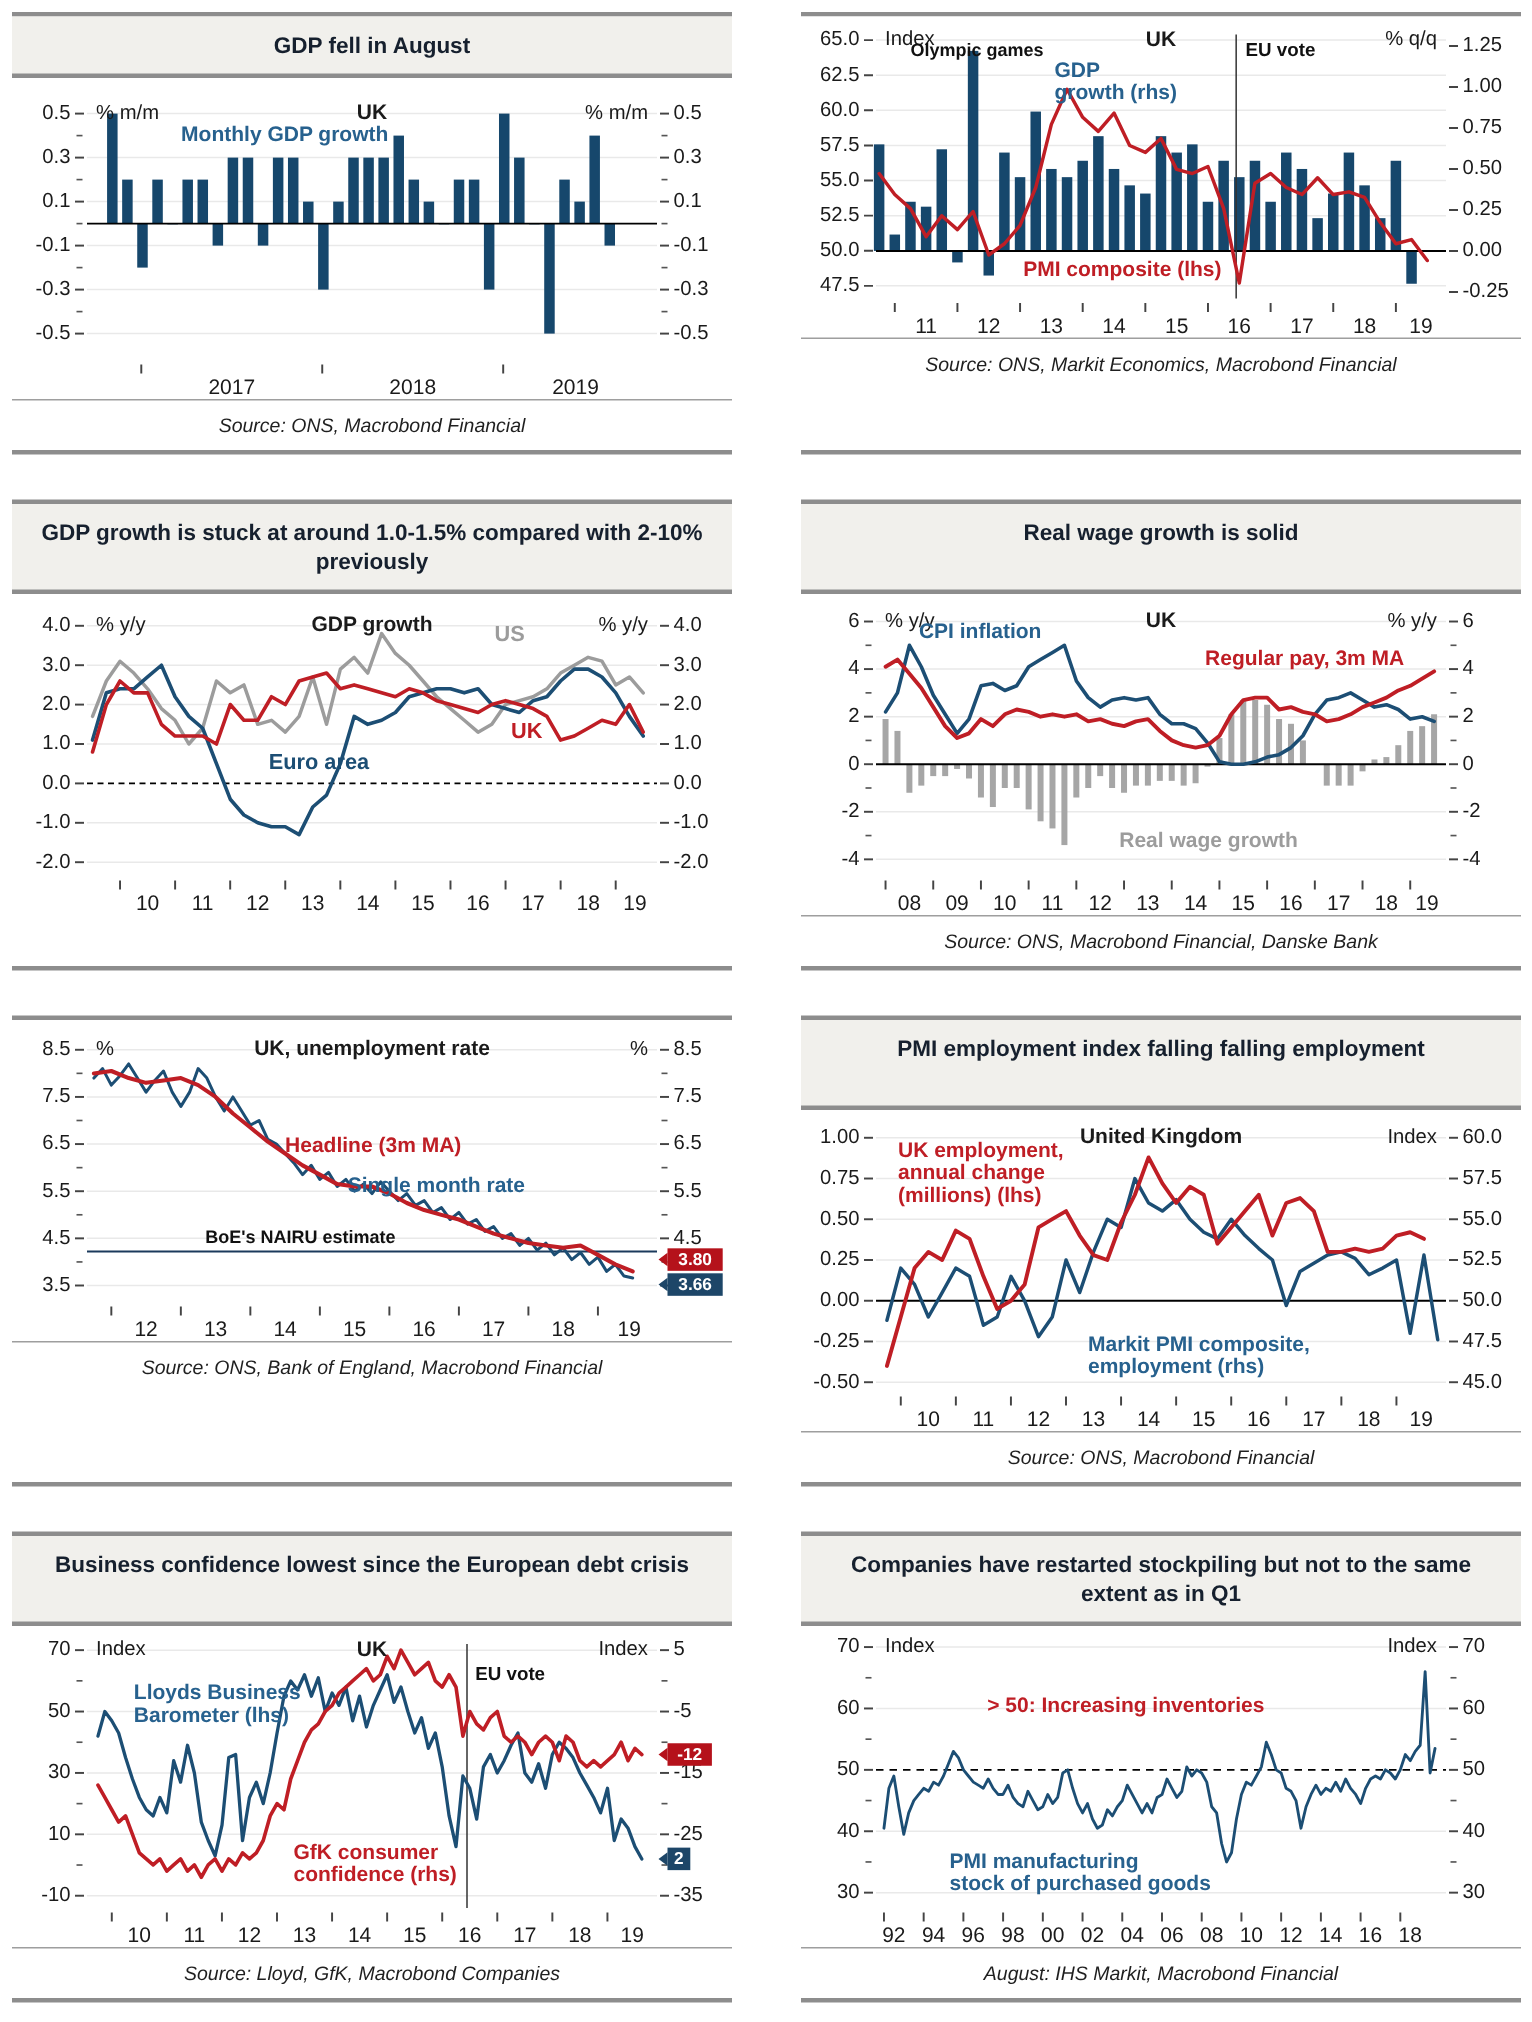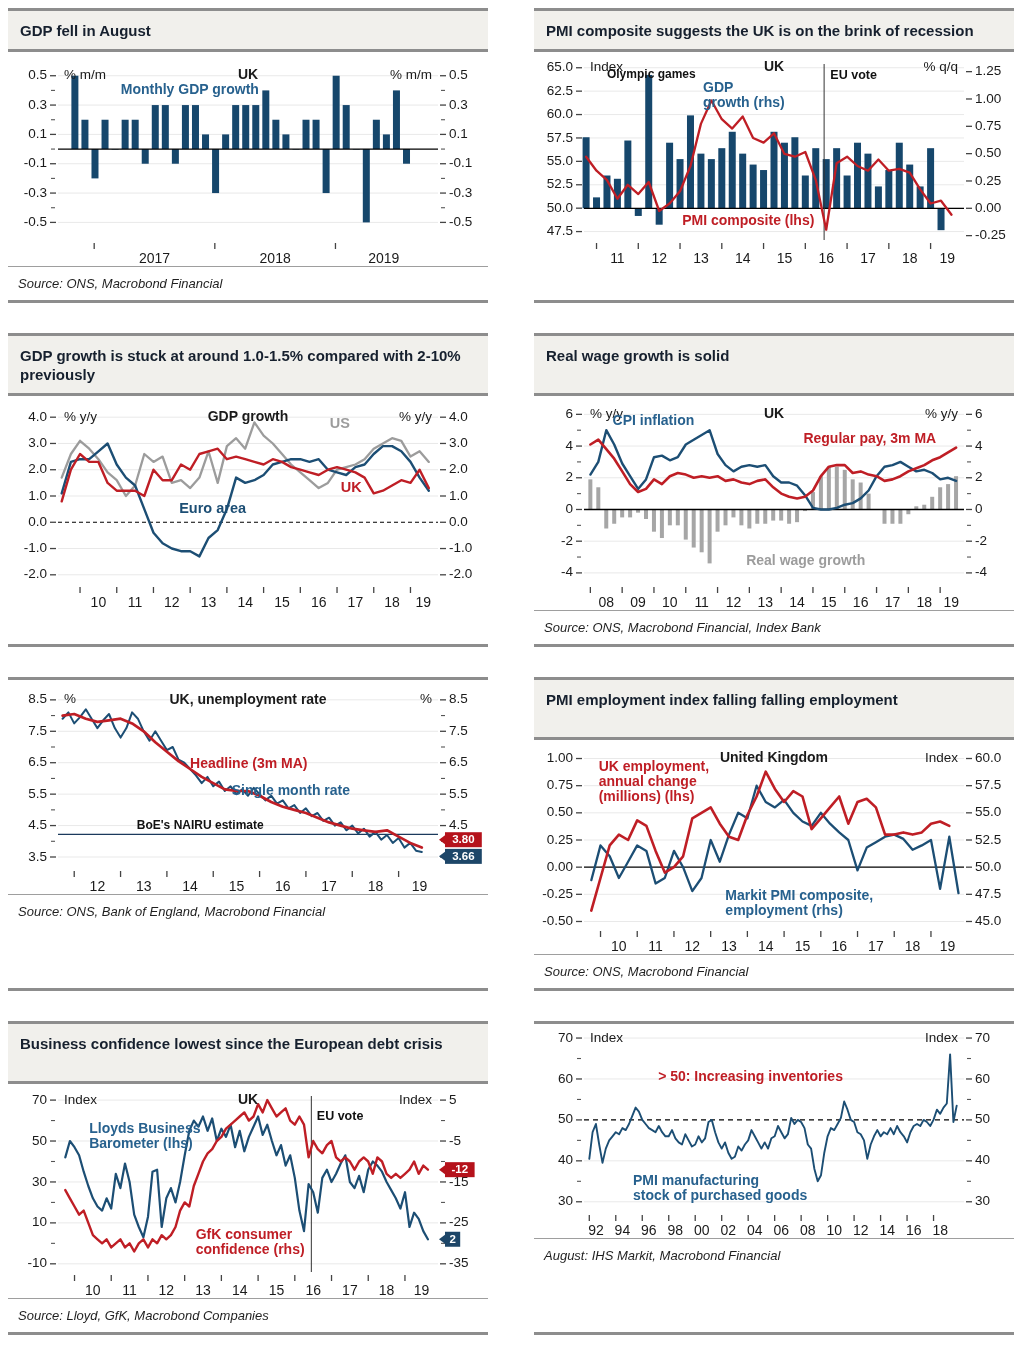--- a/index.html
+++ b/index.html
@@ -1,17 +1,17 @@
 <!DOCTYPE html>
 <html><head>
 <meta charset="utf-8">
 <style>
   html,body{margin:0;padding:0;background:#ffffff;}
   body{width:1021px;font-family:"Liberation Sans",sans-serif;color:#1a1a1a;}
-  .grid{display:grid;grid-template-columns:480px 480px;column-gap:46px;row-gap:30px;padding:8px 0 6px 8px;}
+  .grid{display:grid;grid-template-columns:480px 480px;column-gap:46px;row-gap:30px;padding:8px 0 6px 8px;text-align:center;}
   .panel{border-top:3px solid #8d8d8d;border-bottom:3px solid #8d8d8d;background:#fff;display:flex;flex-direction:column;}
   .panel-title{background:#f1f0ec;border-bottom:3px solid #8d8d8d;margin:0;padding:10px 12px 9px 12px;
     font-size:15px;line-height:19px;font-weight:bold;color:#16202e;}
   .panel--tall .panel-title{min-height:38px;}
   .panel-chart{padding:2px 0 0 0;background:#fff;}
   svg.chart{display:block;width:480px;height:212px;}
   svg.chart text{font-family:"Liberation Sans",sans-serif;}
   .panel-source{margin:0;border-top:1px solid #9e9e9e;padding:9px 10px;font-size:13px;font-style:italic;color:#1f1f1f;}
 </style>
 </head>
@@ -106,21 +106,20 @@
           <text x="56" y="21.733333333333327" text-anchor="start" fill="#1a1a1a" font-size="13.5" font-weight="normal" dominant-baseline="middle">% m/m</text>
           <text x="424" y="21.733333333333327" text-anchor="end" fill="#1a1a1a" font-size="13.5" font-weight="normal" dominant-baseline="middle">% m/m</text>
           <text x="240" y="21.733333333333327" text-anchor="middle" fill="#1a1a1a" font-size="14" font-weight="bold" dominant-baseline="middle">UK</text>
           <text x="112.73015873015925" y="36.39999999999999" text-anchor="start" fill="#27618e" font-size="14" font-weight="bold" dominant-baseline="middle">Monthly GDP growth</text>
         </svg>
     </div>
     <p class="panel-source">Source: ONS, Macrobond Financial</p>
   </section>
 
   <section class="panel">
-    <h2 class="panel-title">PMI composite suggests the UK is on the brink of recession</h2>
     <div class="panel-chart">
       <svg class="chart" viewBox="0 0 480 212">
           <line x1="50" x2="430" y1="13.744680851063883" y2="13.744680851063883" stroke="#e9e9e9" stroke-width="1"></line>
           <line x1="50" x2="430" y1="37.148936170212814" y2="37.148936170212814" stroke="#e9e9e9" stroke-width="1"></line>
           <line x1="50" x2="430" y1="60.553191489361744" y2="60.553191489361744" stroke="#e9e9e9" stroke-width="1"></line>
           <line x1="50" x2="430" y1="83.95744680851067" y2="83.95744680851067" stroke="#e9e9e9" stroke-width="1"></line>
           <line x1="50" x2="430" y1="107.3617021276596" y2="107.3617021276596" stroke="#e9e9e9" stroke-width="1"></line>
           <line x1="50" x2="430" y1="130.76595744680853" y2="130.76595744680853" stroke="#e9e9e9" stroke-width="1"></line>
           <line x1="50" x2="430" y1="154.17021276595747" y2="154.17021276595747" stroke="#e9e9e9" stroke-width="1"></line>
           <line x1="50" x2="430" y1="177.57446808510642" y2="177.57446808510642" stroke="#e9e9e9" stroke-width="1"></line>
@@ -212,20 +211,21 @@
           <text x="413.2967032967088" y="205" text-anchor="middle" fill="#1a1a1a" font-size="14" font-weight="normal" dominant-baseline="middle">19</text>
           <text x="56" y="13.744680851063883" text-anchor="start" fill="#1a1a1a" font-size="13.5" font-weight="normal" dominant-baseline="middle">Index</text>
           <text x="424" y="13.744680851063883" text-anchor="end" fill="#1a1a1a" font-size="13.5" font-weight="normal" dominant-baseline="middle">% q/q</text>
           <text x="240" y="13.744680851063883" text-anchor="middle" fill="#1a1a1a" font-size="14" font-weight="bold" dominant-baseline="middle">UK</text>
           <text x="72.9670329670313" y="21.234042553191514" text-anchor="start" fill="#111111" font-size="12" font-weight="bold" dominant-baseline="middle">Olympic games</text>
           <text x="296.3736263736231" y="21.234042553191514" text-anchor="start" fill="#111111" font-size="12.5" font-weight="bold" dominant-baseline="middle">EU vote</text>
           <text x="169.0109890109864" y="34.34042553191497" text-anchor="start" fill="#27618e" font-size="14" font-weight="bold" dominant-baseline="middle"><tspan x="169.0109890109864" dy="0">GDP</tspan><tspan x="169.0109890109864" dy="15">growth (rhs)</tspan></text>
           <text x="148.1318681318653" y="167.27659574468086" text-anchor="start" fill="#bf1e25" font-size="14" font-weight="bold" dominant-baseline="middle">PMI composite (lhs)</text>
         </svg>
     </div>
+    <p class="panel-source">Source: ONS, Markit Economics, Macrobond Financial</p>
   </section>
 
   <section class="panel panel--tall">
     <h2 class="panel-title">GDP growth is stuck at around 1.0-1.5%  compared with 2-10% previously</h2>
     <div class="panel-chart">
       <svg class="chart" viewBox="0 0 480 212">
           <line x1="50" x2="430" y1="19.19402985074626" y2="19.19402985074626" stroke="#e9e9e9" stroke-width="1"></line>
           <line x1="50" x2="430" y1="45.46268656716418" y2="45.46268656716418" stroke="#e9e9e9" stroke-width="1"></line>
           <line x1="50" x2="430" y1="71.73134328358208" y2="71.73134328358208" stroke="#e9e9e9" stroke-width="1"></line>
           <line x1="50" x2="430" y1="98" y2="98" stroke="#e9e9e9" stroke-width="1"></line>
@@ -411,21 +411,21 @@
           <text x="390.25104602510476" y="205" text-anchor="middle" fill="#1a1a1a" font-size="14" font-weight="normal" dominant-baseline="middle">18</text>
           <text x="417.2803347280306" y="205" text-anchor="middle" fill="#1a1a1a" font-size="14" font-weight="normal" dominant-baseline="middle">19</text>
           <text x="56" y="16.34234234234235" text-anchor="start" fill="#1a1a1a" font-size="13.5" font-weight="normal" dominant-baseline="middle">% y/y</text>
           <text x="424" y="16.34234234234235" text-anchor="end" fill="#1a1a1a" font-size="13.5" font-weight="normal" dominant-baseline="middle">% y/y</text>
           <text x="240" y="16.34234234234235" text-anchor="middle" fill="#1a1a1a" font-size="14" font-weight="bold" dominant-baseline="middle">UK</text>
           <text x="78.61924686192748" y="23.477477477477485" text-anchor="start" fill="#27618e" font-size="14" font-weight="bold" dominant-baseline="middle">CPI inflation</text>
           <text x="269.41422594142466" y="41.7117117117117" text-anchor="start" fill="#bf1e25" font-size="14" font-weight="bold" dominant-baseline="middle">Regular pay, 3m MA</text>
           <text x="212.17573221757692" y="163.009009009009" text-anchor="start" fill="#9c9c9c" font-size="14" font-weight="bold" dominant-baseline="middle">Real wage growth</text>
         </svg>
     </div>
-    <p class="panel-source">Source: ONS, Macrobond Financial, Index Bank</p>
+    <p class="panel-source">Source: ONS, Macrobond Financial, Danske Bank</p>
   </section>
 
   <section class="panel panel--tall">
     <div class="panel-chart">
       <svg class="chart" viewBox="0 0 480 212">
           <line x1="50" x2="430" y1="17.857142857142858" y2="17.857142857142858" stroke="#e9e9e9" stroke-width="1"></line>
           <line x1="50" x2="430" y1="49.285714285714285" y2="49.285714285714285" stroke="#e9e9e9" stroke-width="1"></line>
           <line x1="50" x2="430" y1="80.71428571428572" y2="80.71428571428572" stroke="#e9e9e9" stroke-width="1"></line>
           <line x1="50" x2="430" y1="112.14285714285715" y2="112.14285714285715" stroke="#e9e9e9" stroke-width="1"></line>
           <line x1="50" x2="430" y1="143.57142857142858" y2="143.57142857142858" stroke="#e9e9e9" stroke-width="1"></line>
@@ -641,20 +641,21 @@
           <text x="451.8" y="84.17441860465117" text-anchor="middle" fill="#ffffff" font-size="11.5" font-weight="bold" dominant-baseline="middle">-12</text>
           <polygon points="431,153.25581395348837 437,148.75581395348837 437,157.75581395348837" fill="#1d4668"></polygon>
           <rect x="437" y="145.75581395348837" width="15.2" height="15" fill="#1d4668"></rect>
           <text x="444.6" y="153.75581395348837" text-anchor="middle" fill="#ffffff" font-size="11.5" font-weight="bold" dominant-baseline="middle">2</text>
         </svg>
     </div>
     <p class="panel-source">Source: Lloyd, GfK, Macrobond Companies</p>
   </section>
 
   <section class="panel panel--tall">
+    <h2 class="panel-title">Companies have restarted stockpiling but not to the same extent as in Q1</h2>
     <div class="panel-chart">
       <svg class="chart" viewBox="0 0 480 212">
           <line x1="50" x2="430" y1="12.046511627906977" y2="12.046511627906977" stroke="#e9e9e9" stroke-width="1"></line>
           <line x1="50" x2="430" y1="52.97674418604651" y2="52.97674418604651" stroke="#e9e9e9" stroke-width="1"></line>
           <line x1="50" x2="430" y1="134.8372093023256" y2="134.8372093023256" stroke="#e9e9e9" stroke-width="1"></line>
           <line x1="50" x2="430" y1="175.7674418604651" y2="175.7674418604651" stroke="#e9e9e9" stroke-width="1"></line>
           <line x1="50" x2="430" y1="93.90697674418605" y2="93.90697674418605" stroke="#000000" stroke-width="1.2" stroke-dasharray="5 4"></line>
           <polyline points="55.3,132.8 58.6,106.2 61.9,98.0 65.2,118.5 68.5,136.9 71.8,122.6 75.2,114.4 78.5,110.3 81.8,106.2 85.1,108.2 88.4,102.1 91.7,104.1 95.0,98.0 98.3,89.8 101.6,81.6 104.9,85.7 108.3,93.9 111.6,98.0 114.9,102.1 118.2,104.1 121.5,106.2 124.8,100.0 128.1,106.2 131.4,110.3 134.7,110.3 138.0,104.1 141.4,112.3 144.7,116.4 148.0,118.5 151.3,108.2 154.6,114.4 157.9,120.5 161.2,118.5 164.5,110.3 167.8,116.4 171.1,112.3 174.5,96.0 177.8,93.9 181.1,106.2 184.4,116.4 187.7,122.6 191.0,116.4 194.3,126.7 197.6,132.8 200.9,130.7 204.3,120.5 207.6,124.6 210.9,118.5 214.2,114.4 217.5,104.1 220.8,110.3 224.1,116.4 227.4,122.6 230.7,116.4 234.0,122.6 237.4,112.3 240.7,110.3 244.0,100.0 247.3,106.2 250.6,112.3 253.9,108.2 257.2,91.9 260.5,98.0 263.8,93.9 267.1,96.0 270.5,102.1 273.8,118.5 277.1,122.6 280.4,143.0 283.7,155.3 287.0,149.2 290.3,126.7 293.6,110.3 296.9,102.1 300.2,104.1 303.6,98.0 306.9,91.9 310.2,75.5 313.5,83.7 316.8,93.9 320.1,96.0 323.4,106.2 326.7,108.2 330.0,114.4 333.3,132.8 336.7,118.5 340.0,110.3 343.3,104.1 346.6,110.3 349.9,106.2 353.2,108.2 356.5,102.1 359.8,108.2 363.1,100.0 366.4,106.2 369.8,110.3 373.1,116.4 376.4,106.2 379.7,100.0 383.0,98.0 386.3,100.0 389.6,93.9 392.9,96.0 396.2,100.0 399.5,93.9 402.9,83.7 406.2,87.8 409.5,81.6 412.8,77.5 416.1,28.4 419.4,96.0 422.7,79.6" fill="none" stroke="#1c4e74" stroke-width="1.9" stroke-linejoin="round" stroke-linecap="round"></polyline>
           <line x1="42" x2="48" y1="12.046511627906977" y2="12.046511627906977" stroke="#444" stroke-width="1.3"></line>
           <text x="39" y="12.046511627906977" text-anchor="end" fill="#1a1a1a" font-size="13.5" font-weight="normal" dominant-baseline="middle">70</text>

